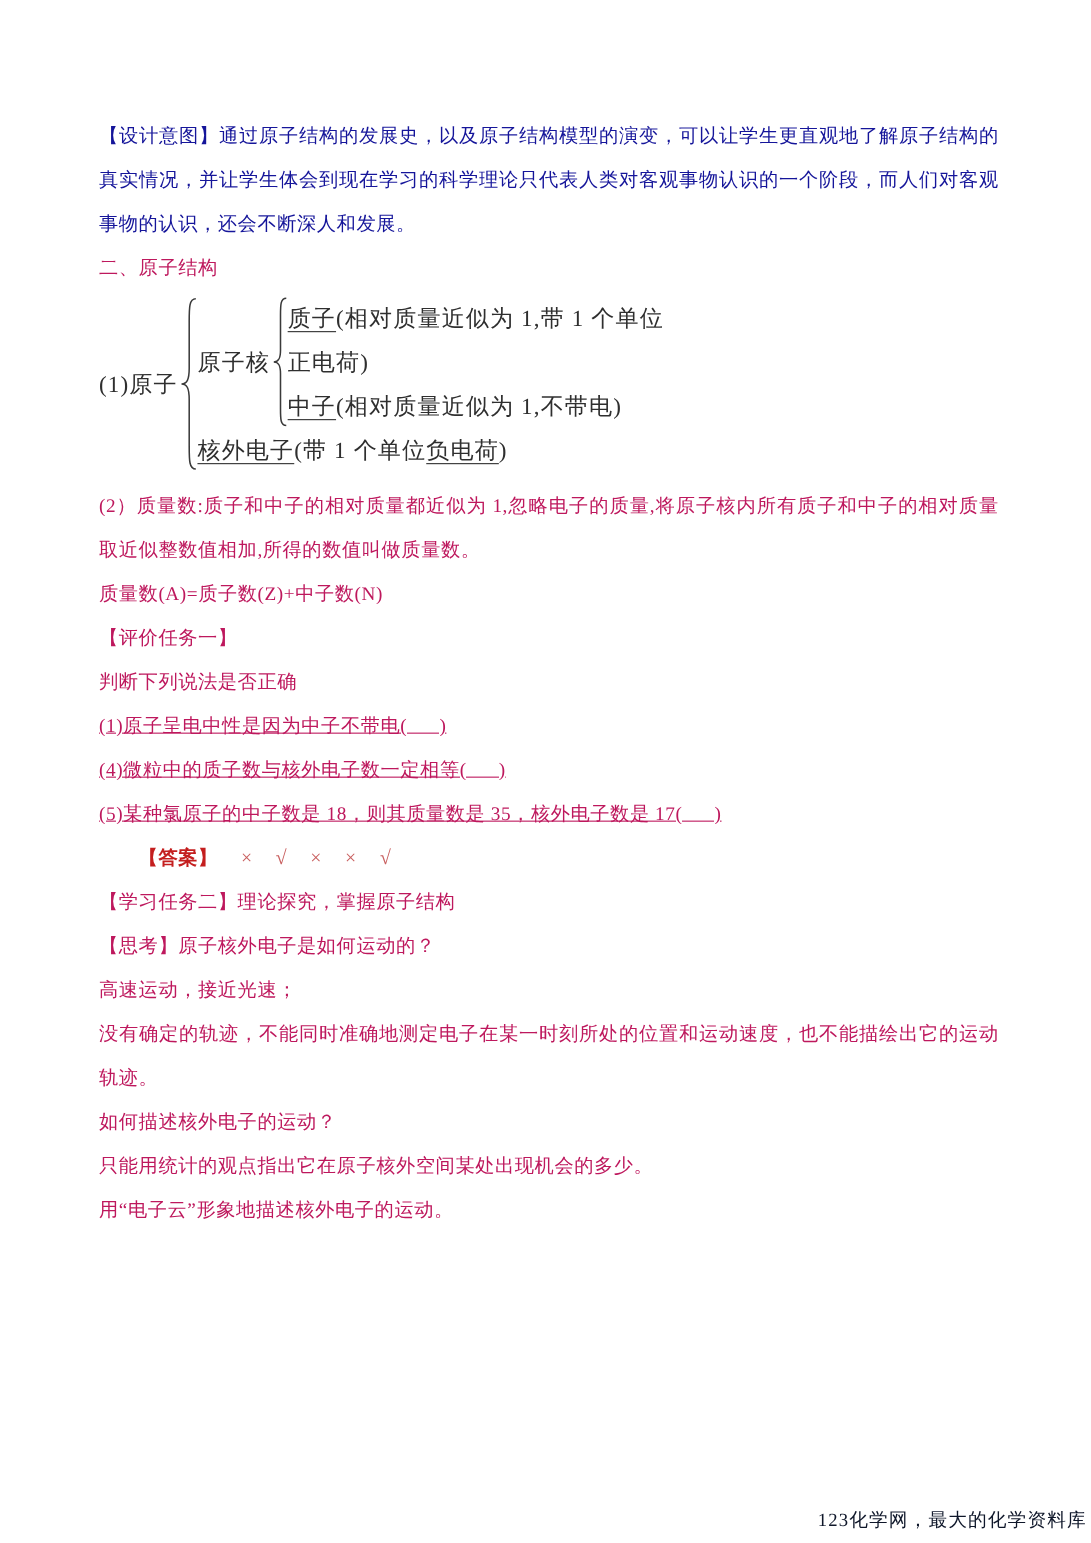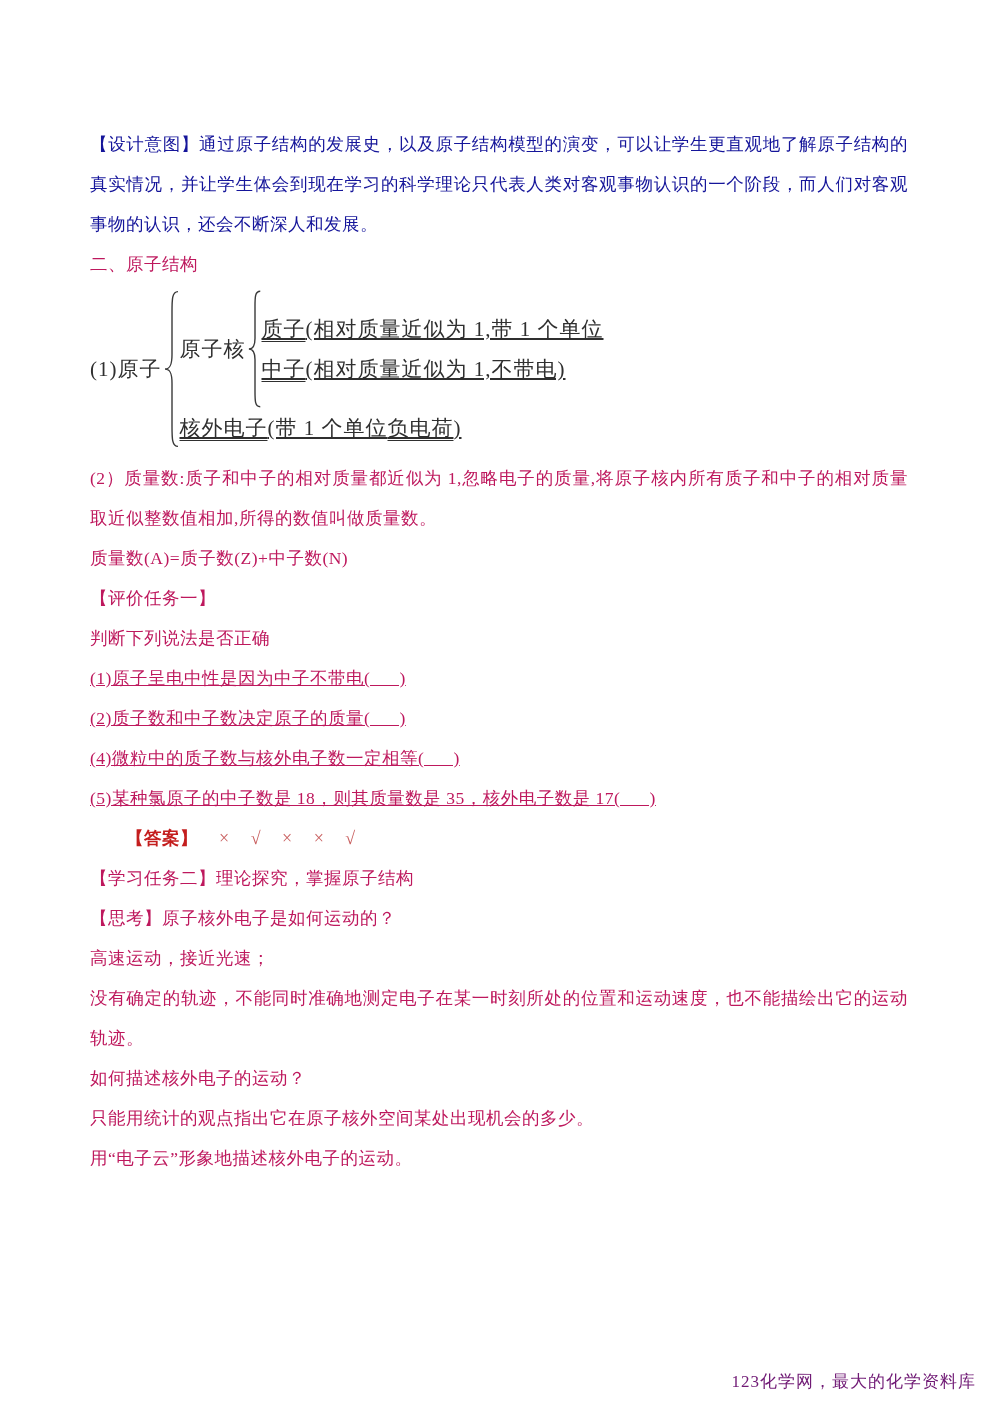--- a/index.html
+++ b/index.html
@@ -9,21 +9,21 @@
     height: 1403px;
     margin: 0 auto;
     background: #ffffff;
     font-family: "Liberation Serif", "DejaVu Serif", serif;
     color: #212121;
     overflow: hidden;
   }
   .content {
     position: absolute;
     left: 90px;
-    top: 124px;
+    top: 103px;
     width: 818px;
   }
   .content p {
     margin: 0;
     font-size: 17.5px;
     line-height: 40px;
     letter-spacing: 0.5px;
   }
   .para-justify { text-align: justify; }
   .q { white-space: pre-wrap; text-decoration: underline; }
@@ -50,21 +50,21 @@
   
   .diagram {
     display: flex;
     align-items: center;
     margin: 6px 0 10px 0;
     font-family: "Liberation Serif", "DejaVu Serif", serif;
     font-size: 21px;
     color: #2f2f2f;
     letter-spacing: 1px;
   }
-  .diagram .line { line-height: 40px; white-space: nowrap; text-decoration: underline; }
+  .diagram .line { line-height: 40px; white-space: nowrap; }
   .brace { display: block; }
   .diagram .col { display: flex; flex-direction: column; }
   .diagram .row { display: flex; align-items: center; }
   .uline {
     text-decoration: underline;
     text-underline-offset: 5px;
     text-decoration-thickness: 1px;
   }
   .root-label, .nucleus-label { white-space: nowrap; padding-right: 2px; }
 
@@ -76,24 +76,24 @@
     top: 1288px;
     text-align: center;
     font-size: 16.5px;
     color: #1c1c1c;
     letter-spacing: 0.5px;
   }
   .footer .page-info { margin-left: 34px; }
 
   .watermark {
     position: absolute;
-    right: 16px;
+    right: 4px;
     top: 1370px;
     font-size: 17px;
-    color: #701a75;
+    color: #0f172a;
     letter-spacing: 1px;
   }
 </style>
 </head>
 <body>
 
 <div class="page">
   <div class="content">
 
     <p class="blue para-justify">【设计意图】通过原子结构的发展史，以及原子结构模型的演变，可以让学生更直观地了解原子结构的真实情况，并让学生体会到现在学习的科学理论只代表人类对客观事物认识的一个阶段，而人们对客观事物的认识，还会不断深人和发展。</p>
@@ -109,20 +109,21 @@
         <div class="row">
           <span class="nucleus-label">原子核</span>
           <svg class="brace" width="14" height="118" viewBox="0 0 16 100" preserveAspectRatio="none">
             <path d="M 14,1 C 8,1 8,6 8,14 L 8,41 C 8,47.5 6,50 1,50 C 6,50 8,52.5 8,59 L 8,86 C 8,94 8,99 14,99" fill="none" stroke="#3a3a3a" stroke-width="1.4" vector-effect="non-scaling-stroke"></path>
           </svg>
           <div class="col">
             <div class="proton-block">
               <div class="line">
                 <span class="uline">质子</span><span>(相对质量近似为 1,带 1 个单位</span>
               </div>
+              <div class="line">正电荷)</div>
             </div>
             <div class="line">
               <span class="uline">中子</span><span>(相对质量近似为 1,不带电)</span>
             </div>
           </div>
         </div>
         <div class="line">
           <span class="uline">核外电子</span><span>(带 1 个单位</span><span class="uline">负电荷</span><span>)</span>
         </div>
       </div>
@@ -130,21 +131,20 @@
 
     <p class="black para-justify">(2）质量数:质子和中子的相对质量都近似为 1,忽略电子的质量,将原子核内所有质子和中子的相对质量取近似整数值相加,所得的数值叫做质量数。</p>
 
     <p class="black">质量数(A)=质子数(Z)+中子数(N)</p>
 
     <p class="black">【评价任务一】</p>
 
     <p class="black">判断下列说法是否正确</p>
 
     <p class="black q">(1)原子呈电中性是因为中子不带电(      )</p>
-    <p class="black q">(2)质子数和中子数决定原子的质量(      )</p>
     <p class="black q">(4)微粒中的质子数与核外电子数一定相等(      )</p>
     <p class="black q">(5)某种氯原子的中子数是 18，则其质量数是 35，核外电子数是 17(      )</p>
 
     <p class="answer-line">
       <span class="answer-label">【答案】</span><span class="mark">×</span><span class="mark">√</span><span class="mark">×</span><span class="mark">×</span><span class="mark">√</span>
     </p>
 
 
     <p class="black">【学习任务二】理论探究，掌握原子结构</p>
 

